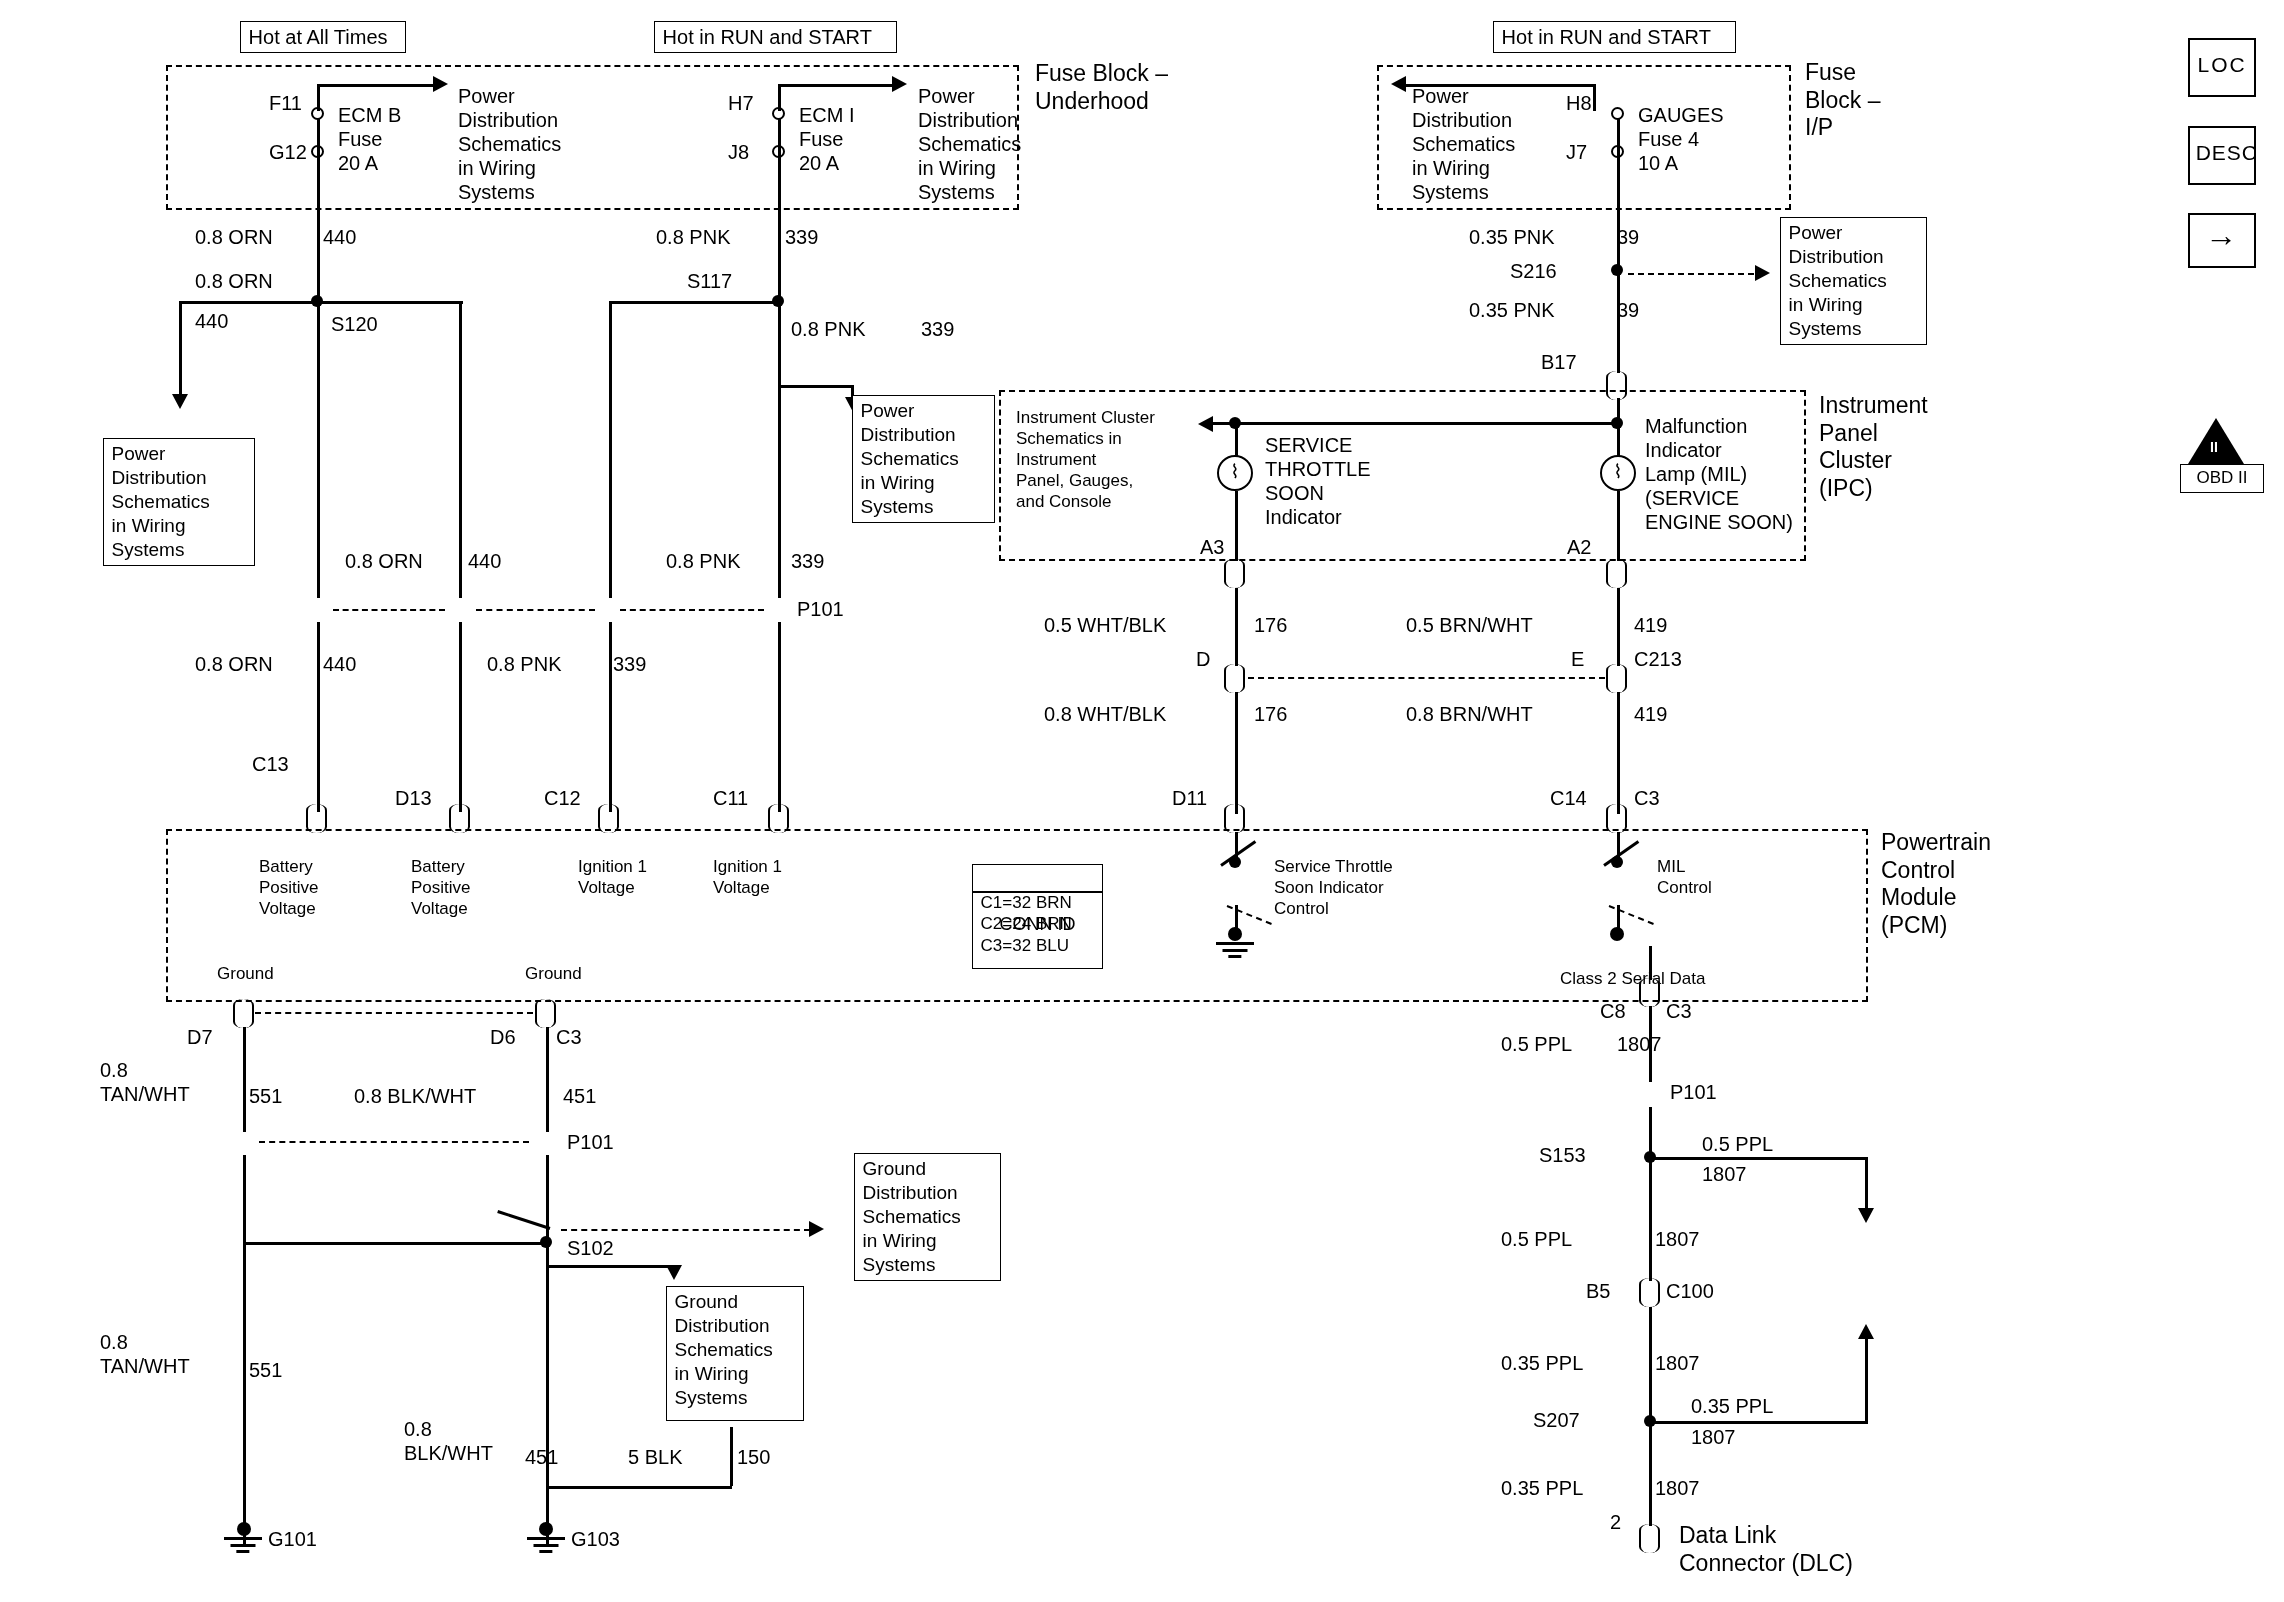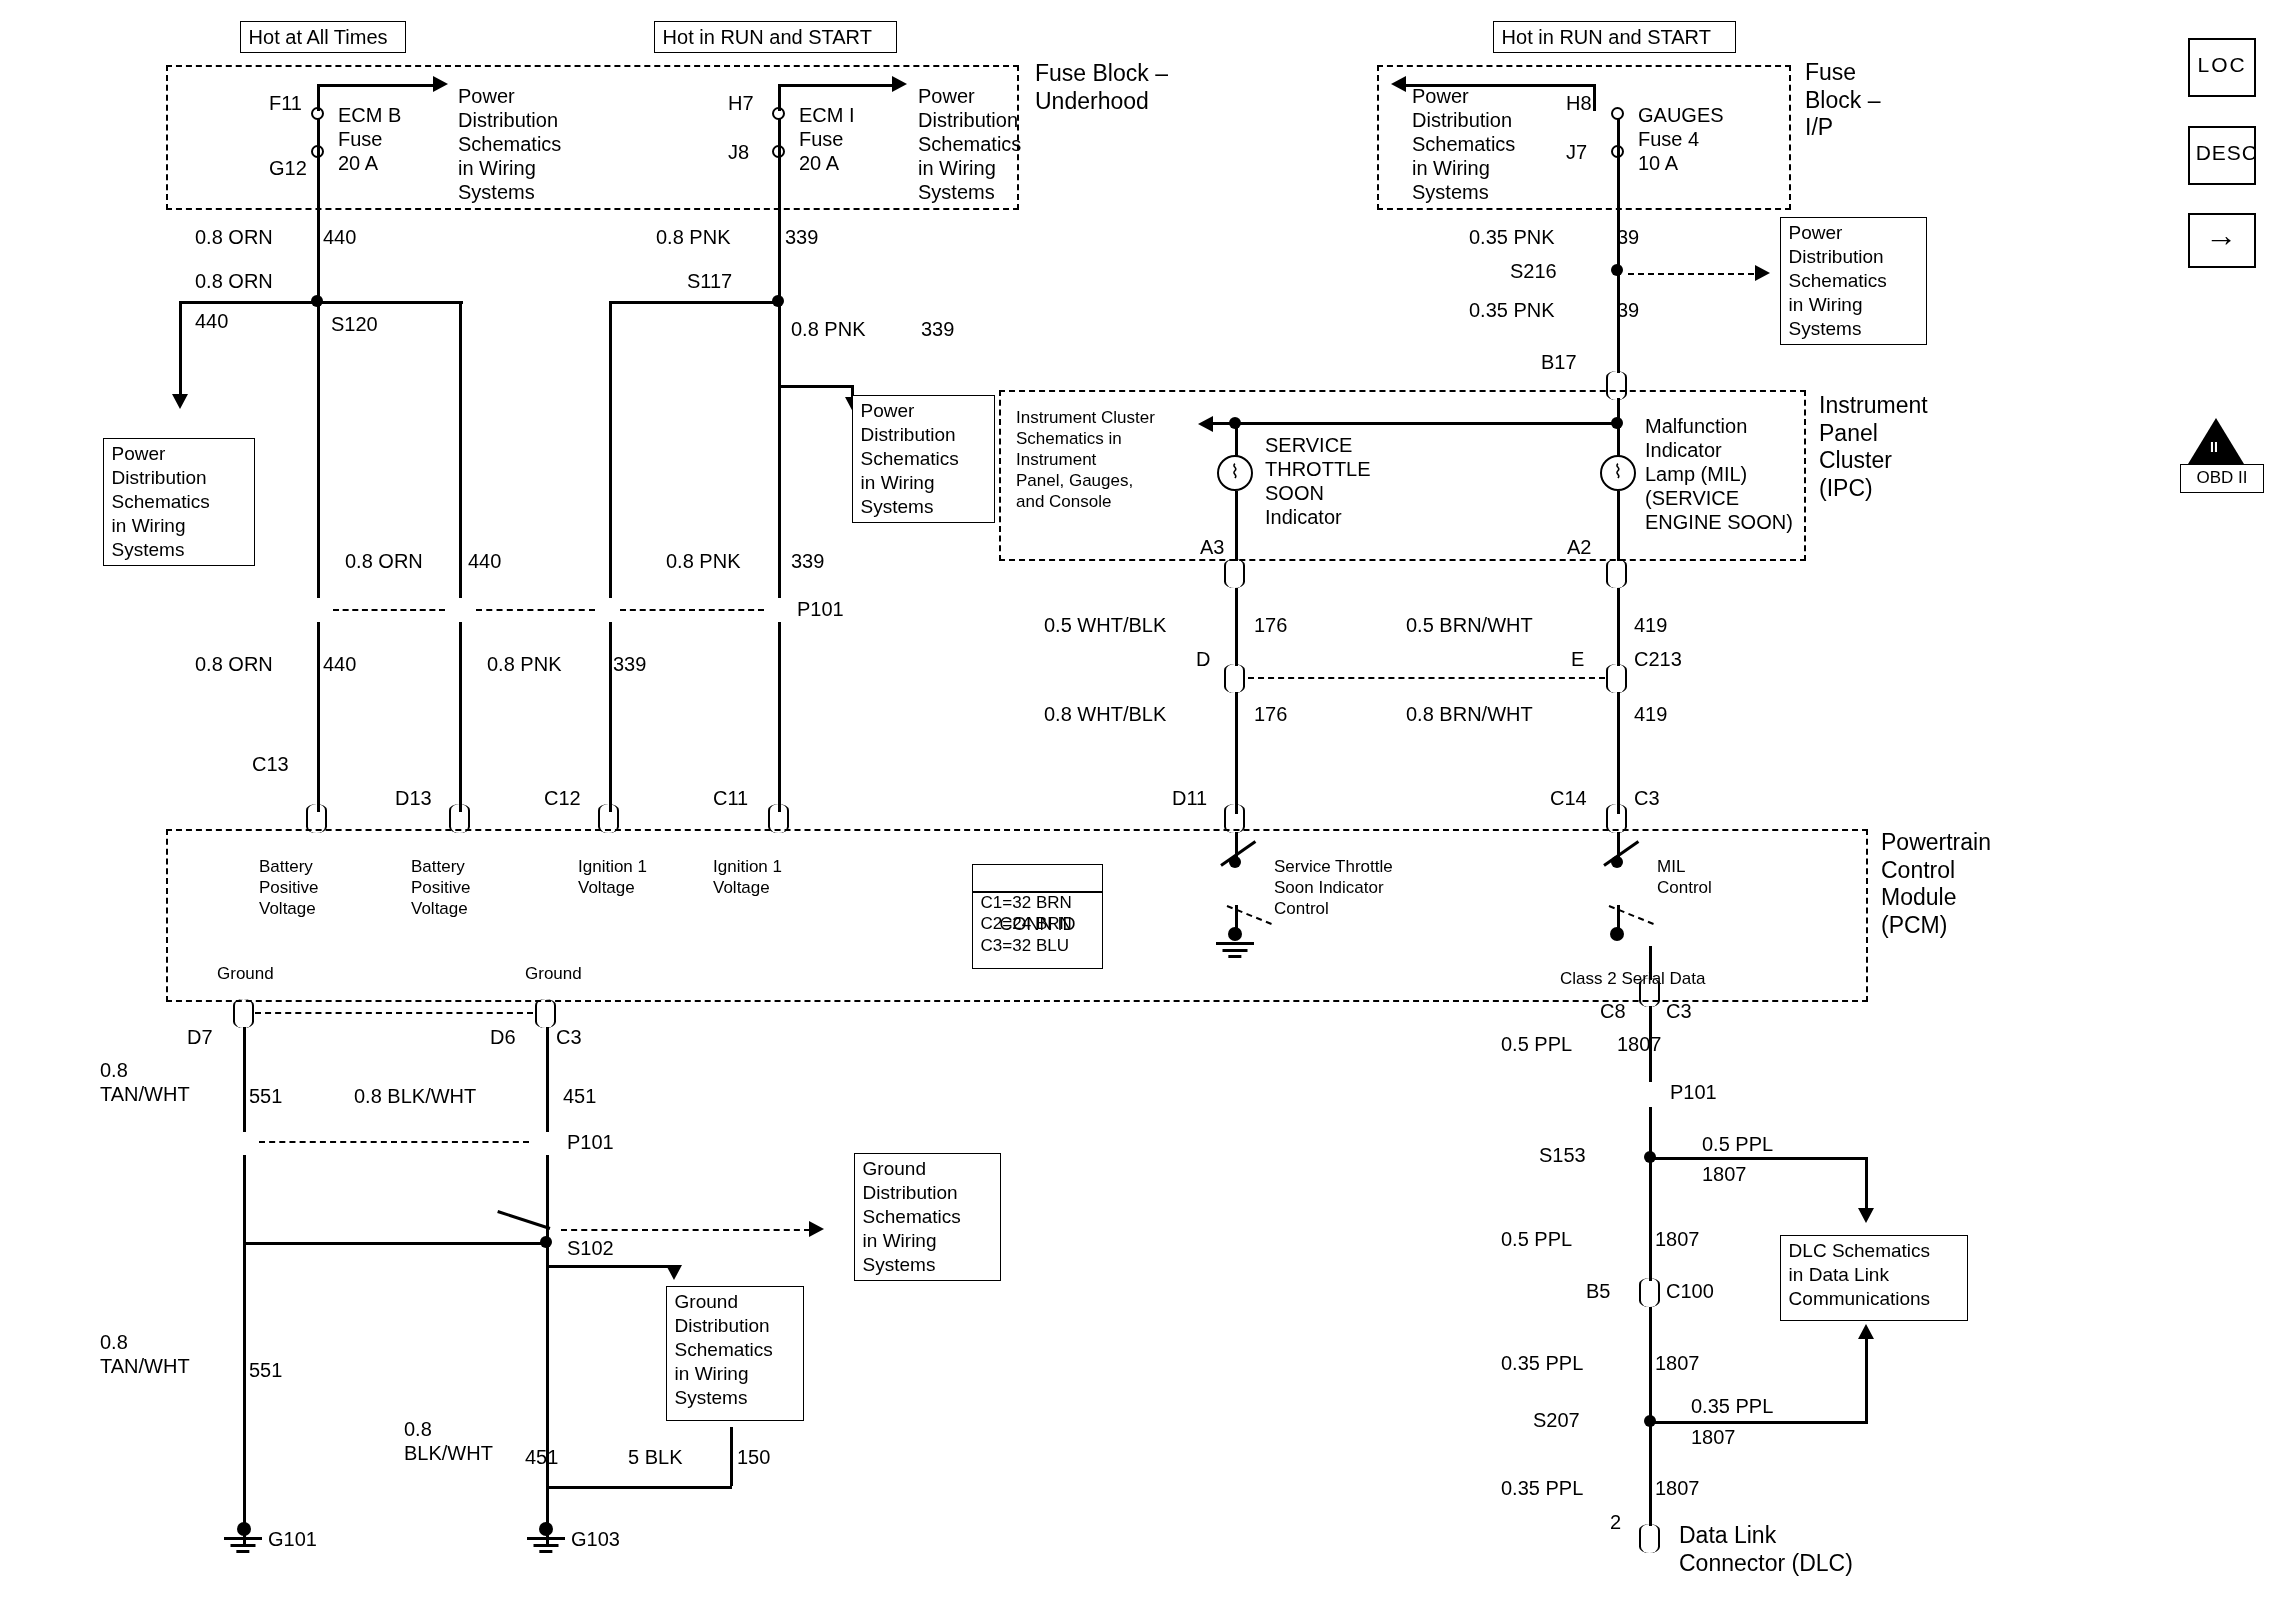--- a/index.html
+++ b/index.html
@@ -174,21 +174,21 @@
 
   <div class="boxed" style="left:240px; top:21px; width:166px;">Hot at All Times</div>
   <div class="boxed" style="left:654px; top:21px; width:243px;">Hot in RUN and START</div>
   <div class="boxed" style="left:1493px; top:21px; width:243px;">Hot in RUN and START</div>
 
   <div class="dashbox" style="left:166px; top:65px; width:853px; height:145px;"></div>
   <div class="lbl big" style="left:1035px; top:60px;">Fuse Block –
 Underhood</div>
 
   <div class="lbl" style="left:269px; top:91px;">F11</div>
-  <div class="lbl" style="left:269px; top:140px;margin-top:16px;">G12</div>
+  <div class="lbl" style="left:269px; top:140px;">G12</div>
   <div class="fusebox-terminal" style="left:311px; top:107px;"></div>
   <div class="fusebox-terminal" style="left:311px; top:145px;"></div>
   <div class="wire v" style="left:317px; top:118px; height:30px;"></div>
   <div class="lbl" style="left:338px; top:103px;">ECM B
 Fuse
 20 A</div>
   <div class="wire h" style="left:320px; top:84px; width:114px;"></div>
   <div class="wire v" style="left:317px; top:84px; height:27px;"></div>
   <div class="arrow right" style="left:433px; top:76px;"></div>
   <div class="lbl" style="left:458px; top:84px;">Power
@@ -540,23 +540,20 @@
   <div class="lbl" style="left:1670px; top:1080px;">P101</div>
   <div class="wire v" style="left:1649px; top:1107px; height:48px;"></div>
 
   <div class="dot" style="left:1644px; top:1151px;"></div>
   <div class="lbl" style="left:1539px; top:1143px;">S153</div>
   <div class="lbl" style="left:1702px; top:1132px;">0.5 PPL</div>
   <div class="lbl" style="left:1702px; top:1162px;">1807</div>
   <div class="wire h" style="left:1649px; top:1157px; width:219px;"></div>
   <div class="wire v" style="left:1865px; top:1157px; height:59px;"></div>
   <div class="arrow down" style="left:1858px; top:1208px;"></div>
-  <div class="boxed" style="left:1780px; top:1235px; width:188px; height:86px; font-size:19px; line-height:24px;">DLC Schematics
-in Data Link
-Communications</div>
 
   <div class="lbl" style="left:1501px; top:1227px;">0.5 PPL</div>
   <div class="lbl" style="left:1655px; top:1227px;">1807</div>
   <div class="wire v" style="left:1649px; top:1157px; height:124px;"></div>
   <div class="conn" style="left:1639px; top:1278px;"></div>
   <div class="lbl" style="left:1586px; top:1279px;">B5</div>
   <div class="lbl" style="left:1666px; top:1279px;">C100</div>
   <div class="wire v" style="left:1649px; top:1307px; height:114px;"></div>
 
   <div class="lbl" style="left:1501px; top:1351px;">0.35 PPL</div>

